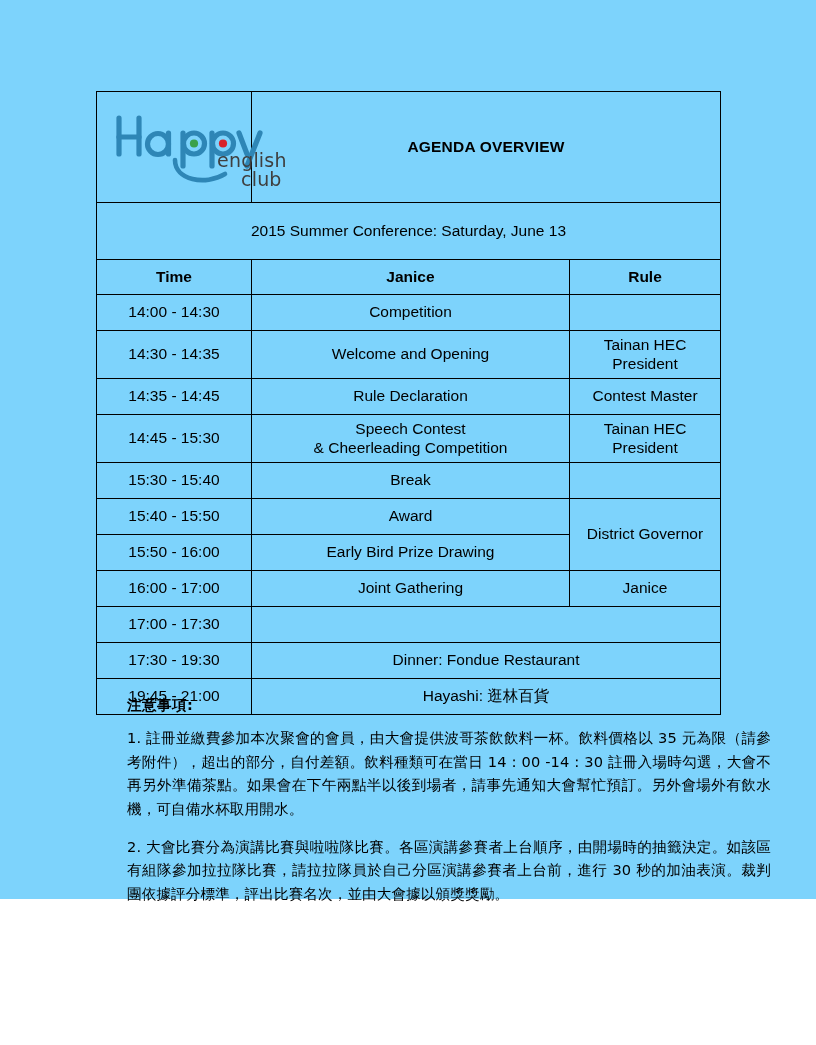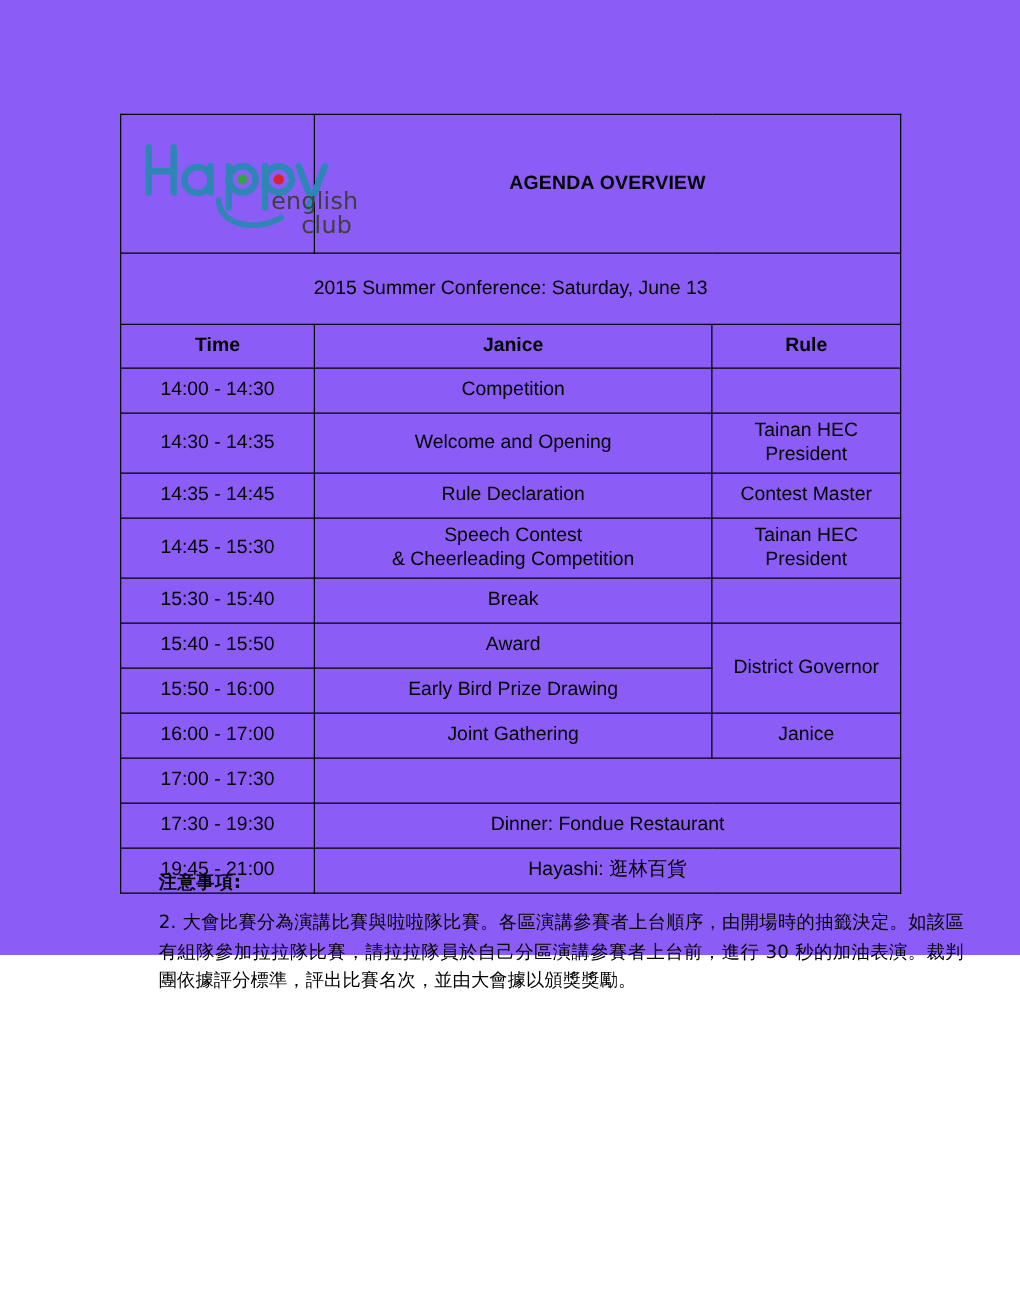--- a/index.html
+++ b/index.html
@@ -13,22 +13,22 @@
     position: relative;
     font-family: "Liberation Sans", sans-serif;
     color: #000000;
     overflow: hidden;
   }
 
   .page {
     position: absolute;
     left: 0; top: 0;
     width: 816px;
-    height: 764px;
-    background: #8b5cf6;
+    height: 899px;
+    background: #7dd3fc;
   }
 
   
   .agenda-wrap {
     position: absolute;
     left: 96px;
     top: 91px;
     width: 624px;
   }
   table.agenda {
@@ -239,16 +239,17 @@
           <td>19:45 - 21:00</td>
           <td colspan="2">Hayashi: 逛林百貨</td>
         </tr>
 
       </tbody>
     </table>
   </div>
 
   <div class="notes">
     <div class="notes-heading">注意事項:</div>
+    <p class="note-p">1. 註冊並繳費參加本次聚會的會員，由大會提供波哥茶飲飲料一杯。飲料價格以 35 元為限（請參考附件），超出的部分，自付差額。飲料種類可在當日 14：00 -14：30 註冊入場時勾選，大會不再另外準備茶點。如果會在下午兩點半以後到場者，請事先通知大會幫忙預訂。另外會場外有飲水機，可自備水杯取用開水。</p>
     <p class="note-p">2. 大會比賽分為演講比賽與啦啦隊比賽。各區演講參賽者上台順序，由開場時的抽籤決定。如該區有組隊參加拉拉隊比賽，請拉拉隊員於自己分區演講參賽者上台前，進行 30 秒的加油表演。裁判團依據評分標準，評出比賽名次，並由大會據以頒獎獎勵。</p>
   </div>
 
 </div>
 
 </body></html>

